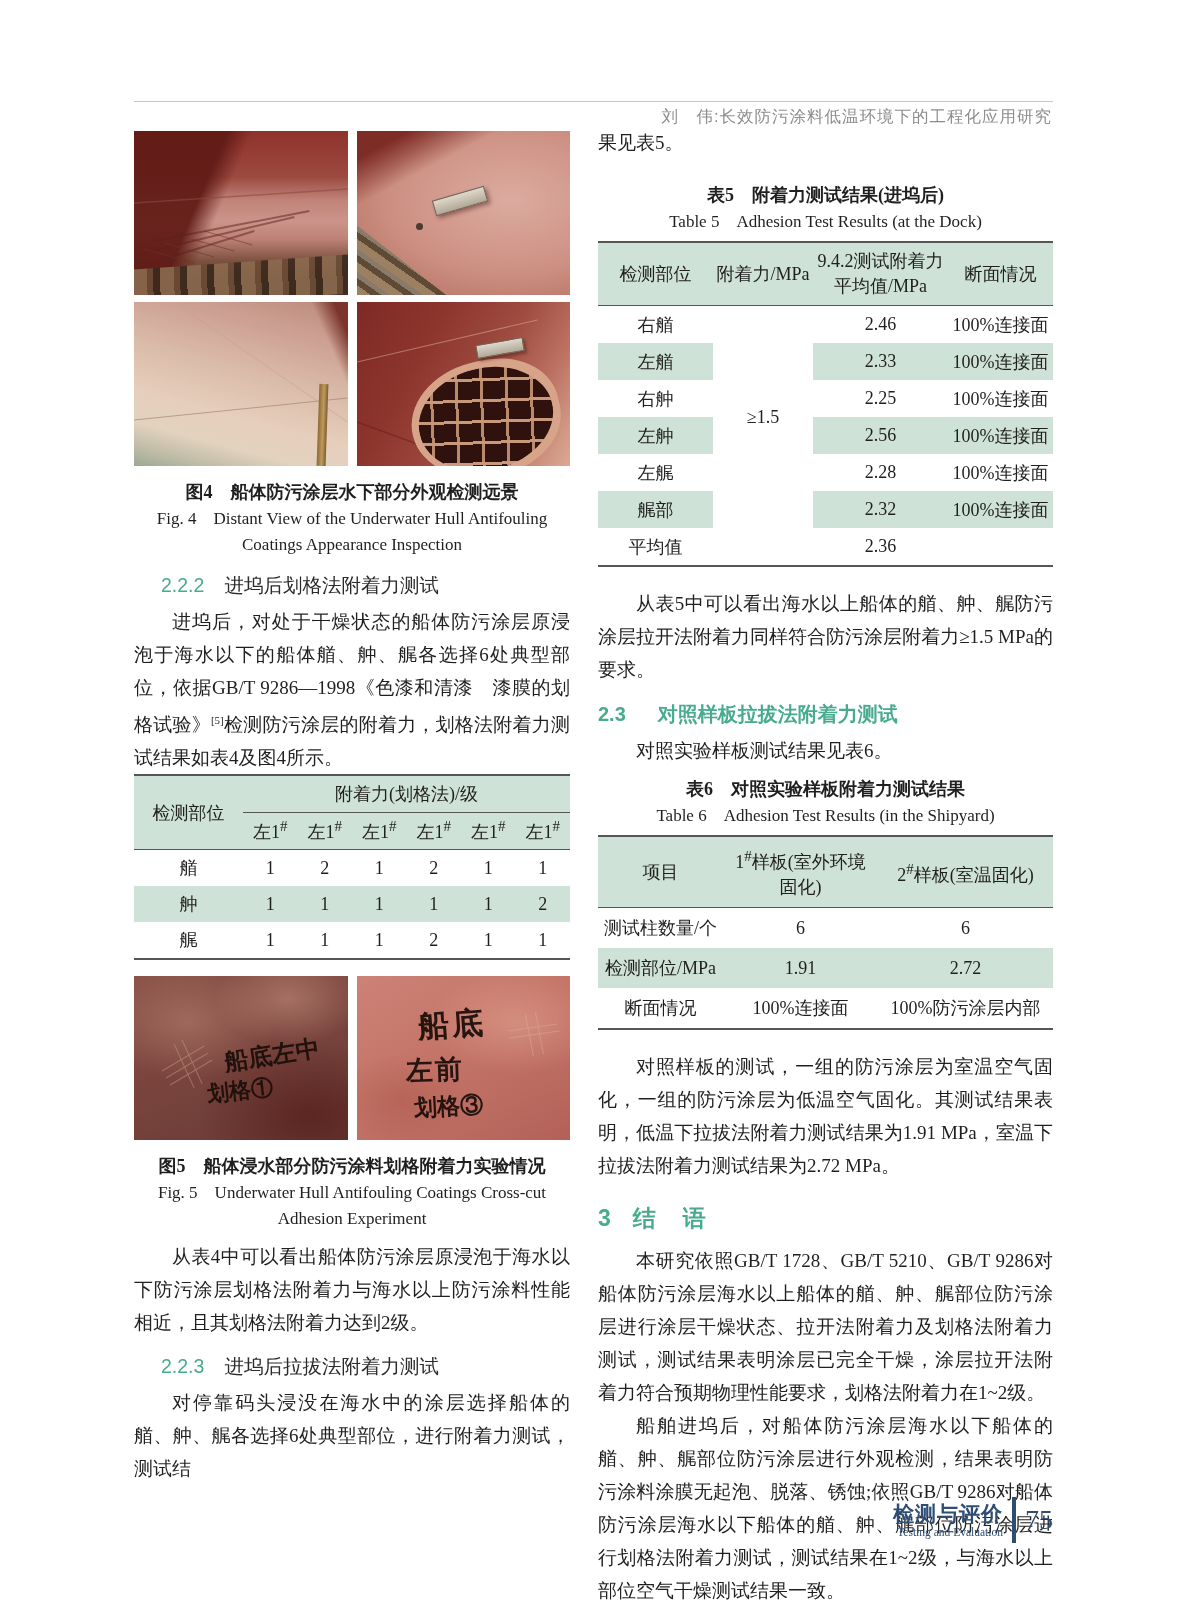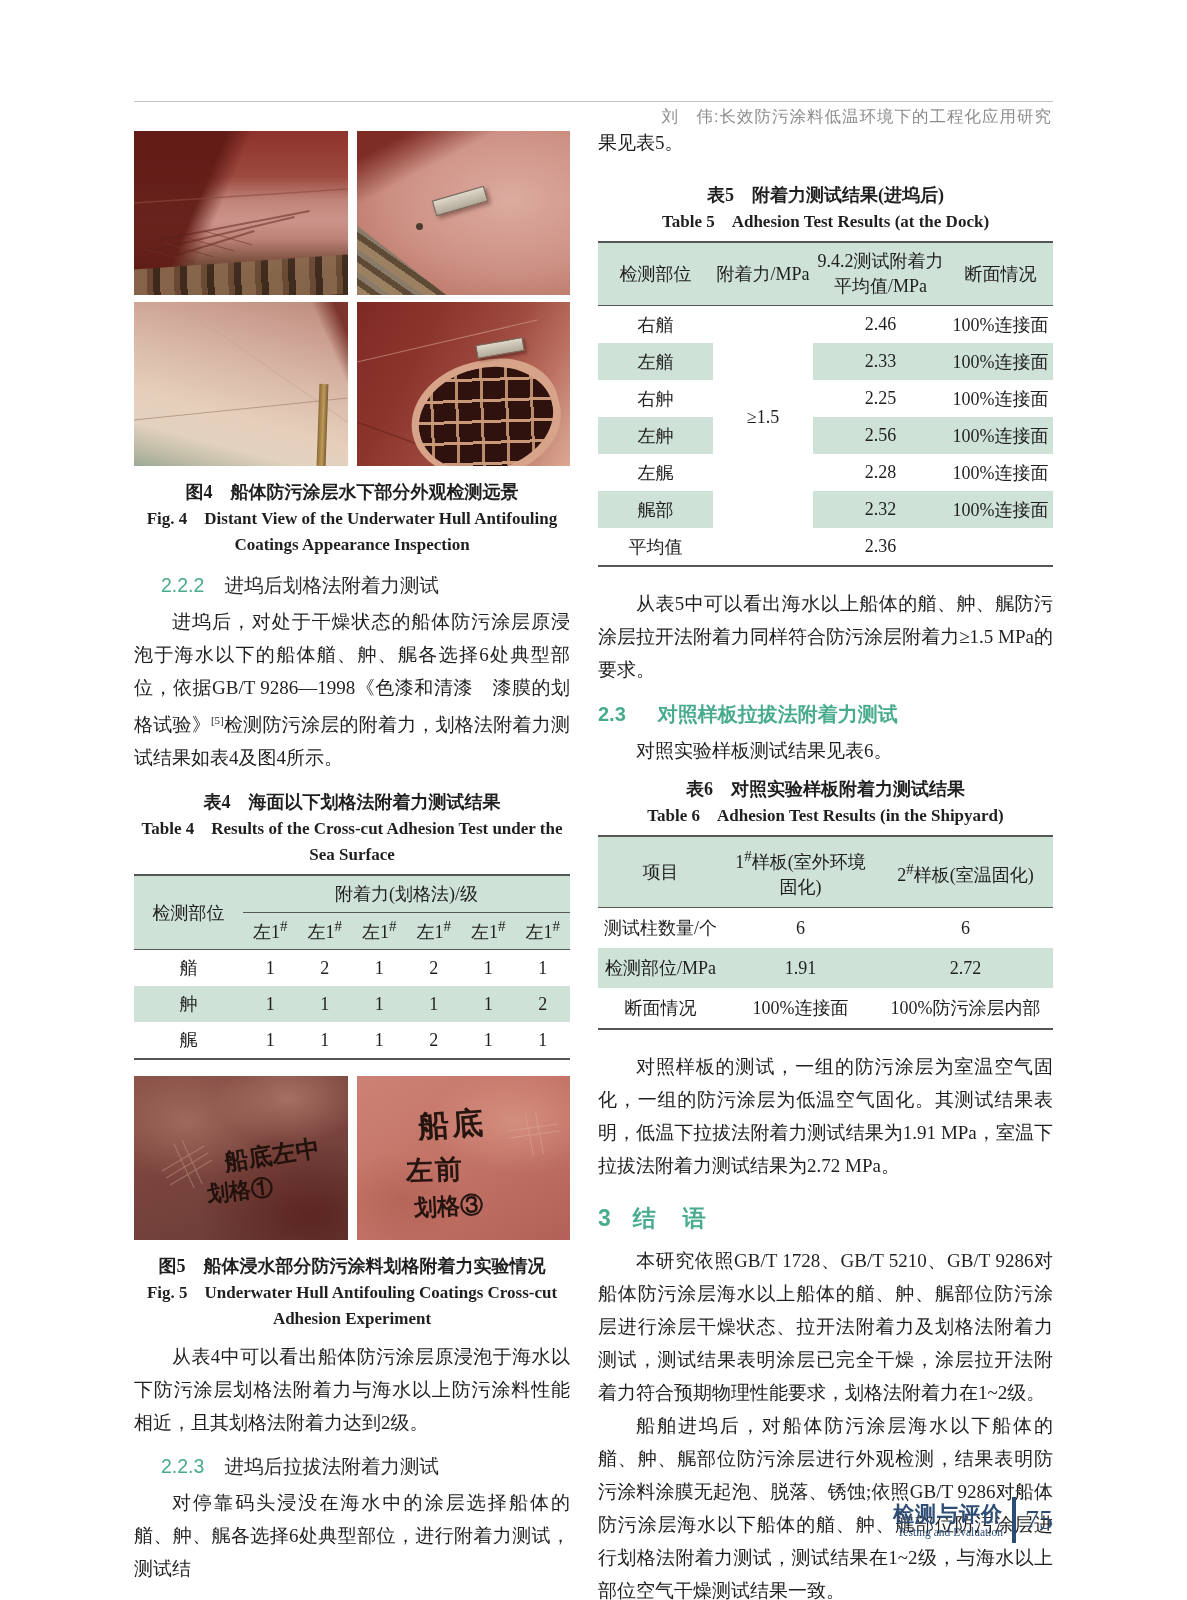--- a/index.html
+++ b/index.html
@@ -30,21 +30,21 @@
   .h3 .ttl{color:#2b2b2b;}
   .h2{color:var(--accent);font-family:"Liberation Sans","DejaVu Sans",sans-serif;
       font-weight:bold;font-size:20px;line-height:32px;margin:12px 0 4px;}
   .h2 .num{margin-right:32px;}
   .h1{color:var(--accent);font-family:"Liberation Sans","DejaVu Sans",sans-serif;
       font-weight:bold;font-size:23px;line-height:36px;margin:18px 0 8px;letter-spacing:2px;}
   .h1 .num{margin-right:20px;}
   
   .cap{text-align:center;margin:12px 0 8px;}
   .cap-cn{font-weight:bold;font-size:18px;line-height:28px;}
-  .cap-en{font-weight:bold;font-size:17px;line-height:26px;}
+  .cap-en{font-weight:normal;font-size:17px;line-height:26px;}
   .tbl-title{text-align:center;margin:14px 0 6px;}
   
   table{border-collapse:collapse;table-layout:fixed;}
   .jtable{border-top:2px solid var(--rule);border-bottom:2px solid var(--rule);}
   .jtable td{text-align:center;vertical-align:middle;font-size:18px;padding:3px 2px;}
   tr.hd td{background:var(--tgreen);}
   tr.g td{background:var(--tgreen);margin-top:26px;}
   .t4{width:436px;margin:0 auto;}
   .t4 td{height:30px;font-family:Liberation Serif, serif;}
   .t4 .spanline{border-bottom:1px solid var(--rule);}
@@ -178,25 +178,20 @@
       <div class="cap-en">Fig. 4　Distant View of the Underwater Hull Antifouling</div>
       <div class="cap-en">Coatings Appearance Inspection</div>
     </div>
 
     <div class="h3">
       <span class="num">2.2.2</span><span class="ttl">进坞后划格法附着力测试</span>
     </div>
 
     <p class="body ind"><span>进坞后，对处于干燥状态的船体防污涂层原浸泡于海水以下的船体艏、舯、艉各选择6处典型部位，依据GB/T 9286—1998《色漆和清漆　漆膜的划格试验》</span><sup class="ref">[5]</sup><span>检测防污涂层的附着力，划格法附着力测试结果如表4及图4所示。</span></p>
 
-    <div class="tbl-title">
-      <div class="cap-cn">表4　海面以下划格法附着力测试结果</div>
-      <div class="cap-en">Table 4　Results of the Cross-cut Adhesion Test under the</div>
-      <div class="cap-en">Sea Surface</div>
-    </div>
 
     <table class="jtable t4">
       <colgroup>
           <col style="width:108px">
           <col span="6" style="width:54px">
         </colgroup>
       <tbody>
           <tr class="hd">
         <td rowspan="2" class="bline">检测部位</td>
         <td colspan="6" class="spanline">附着力(划格法)/级</td>

